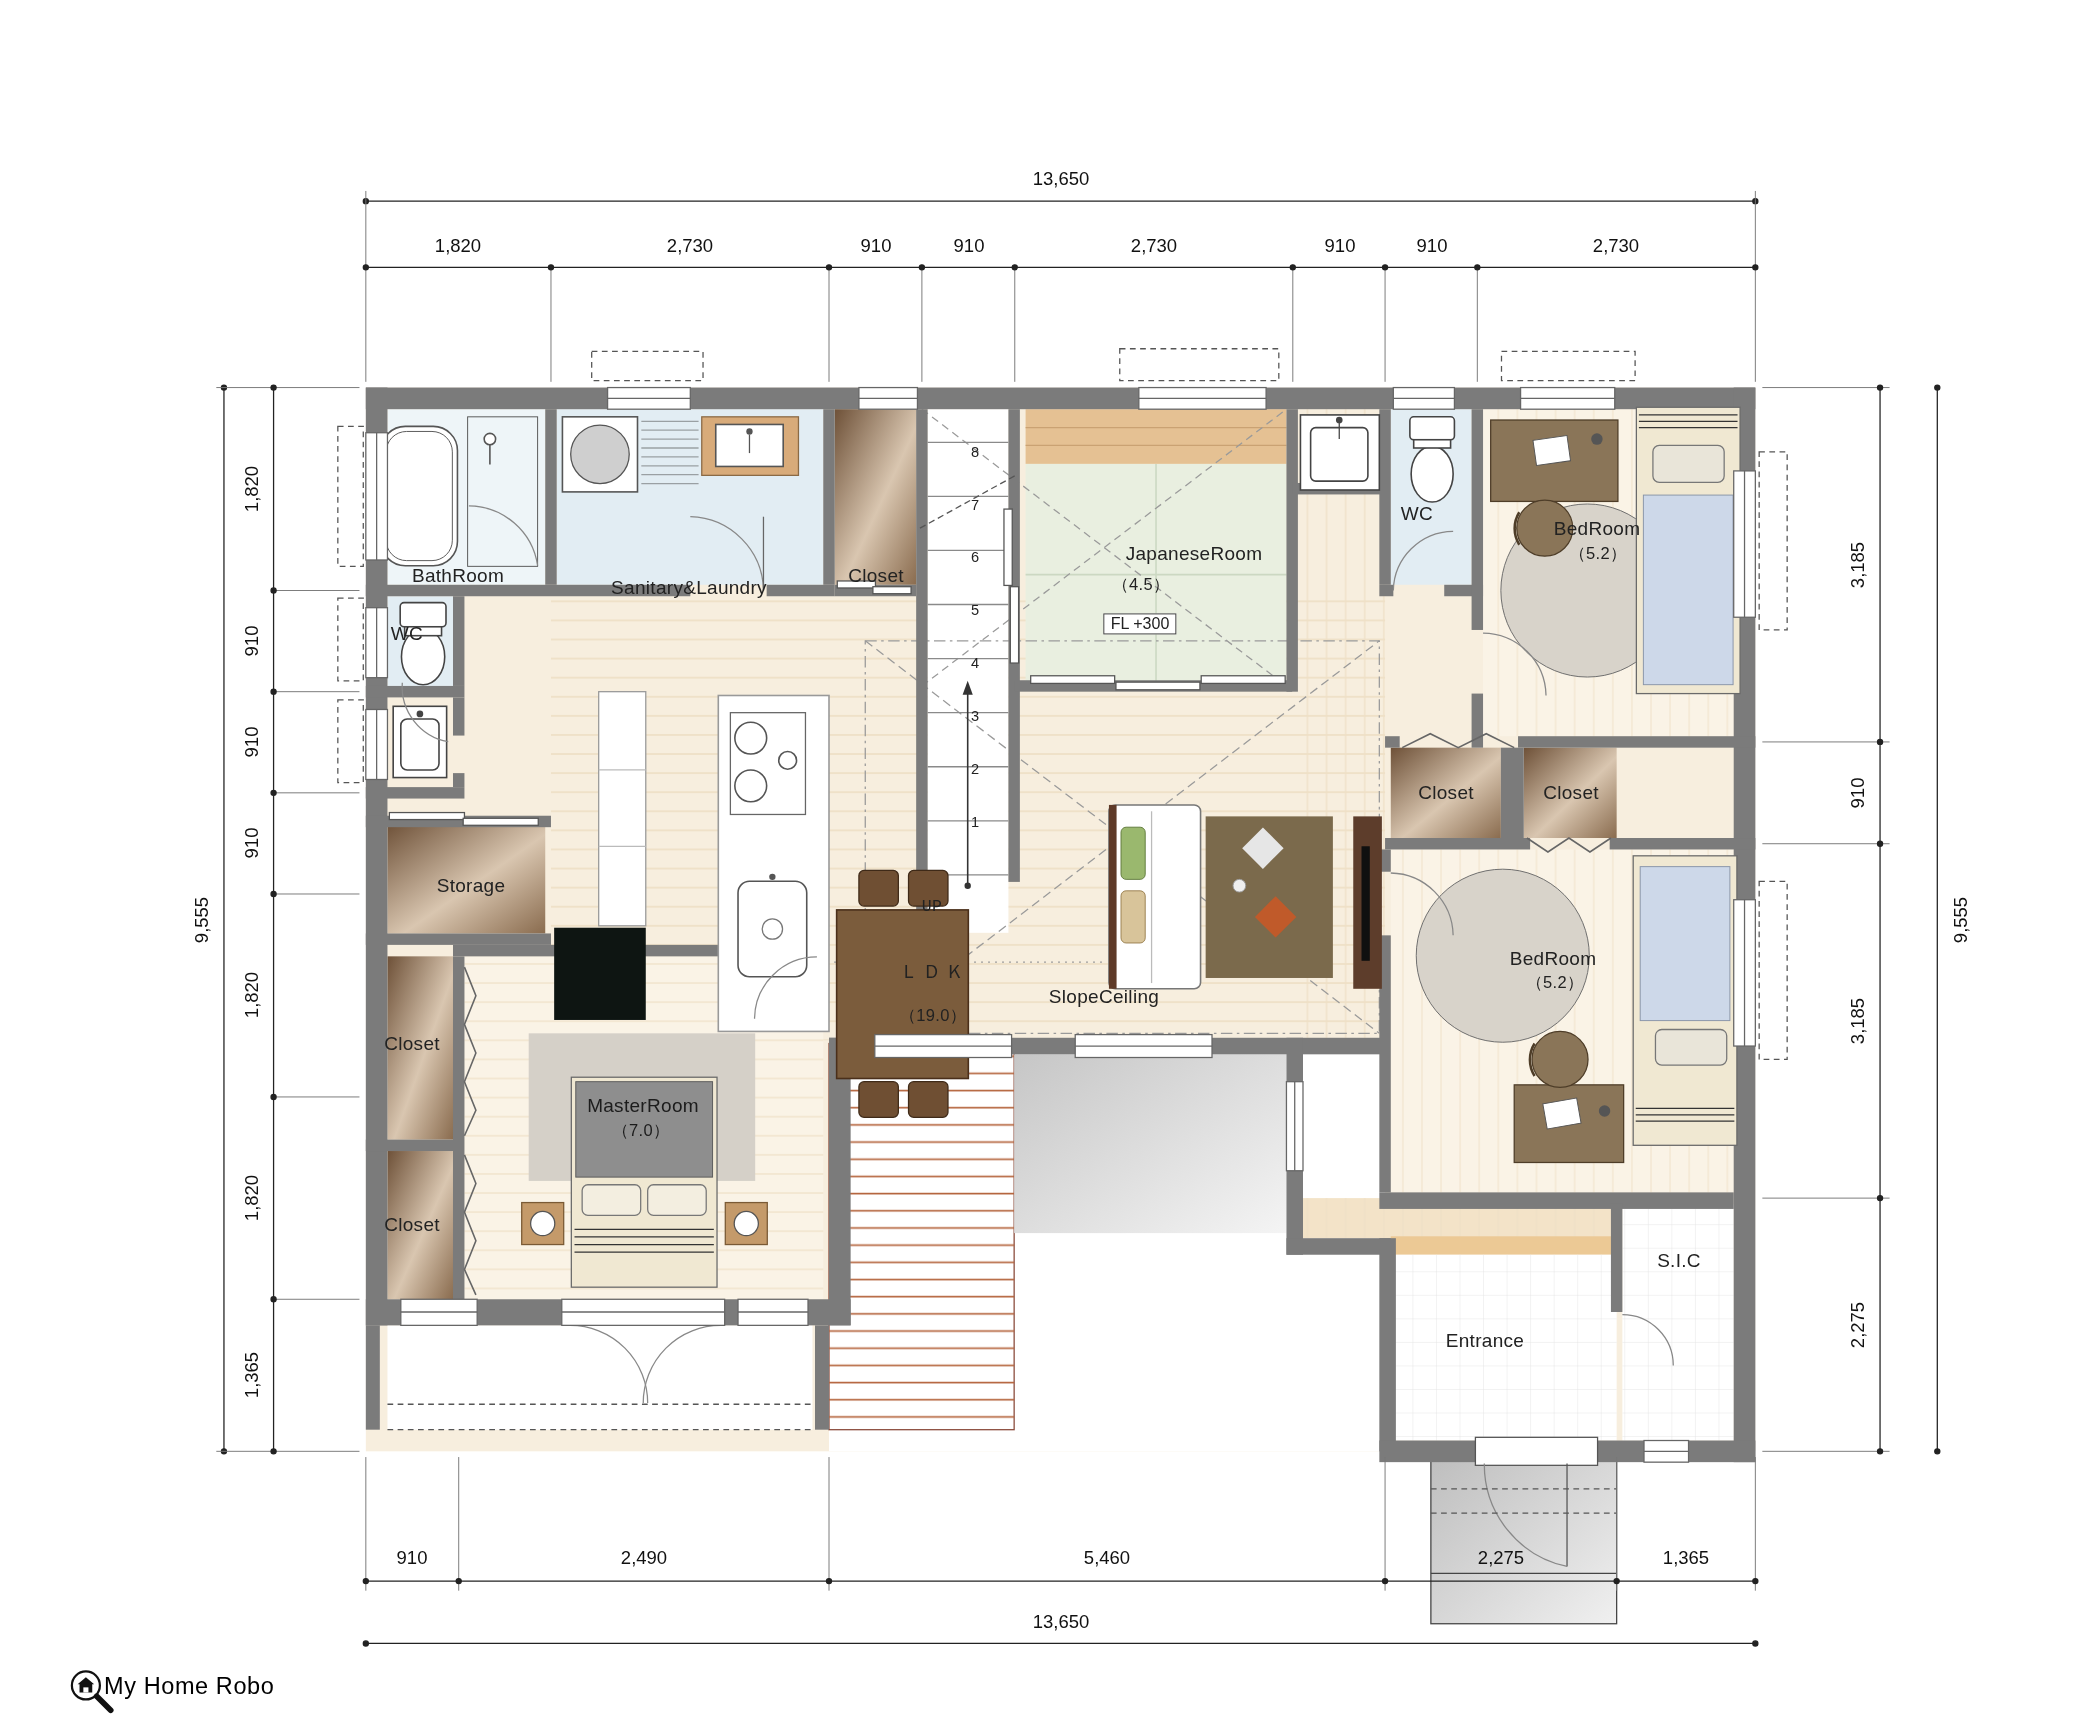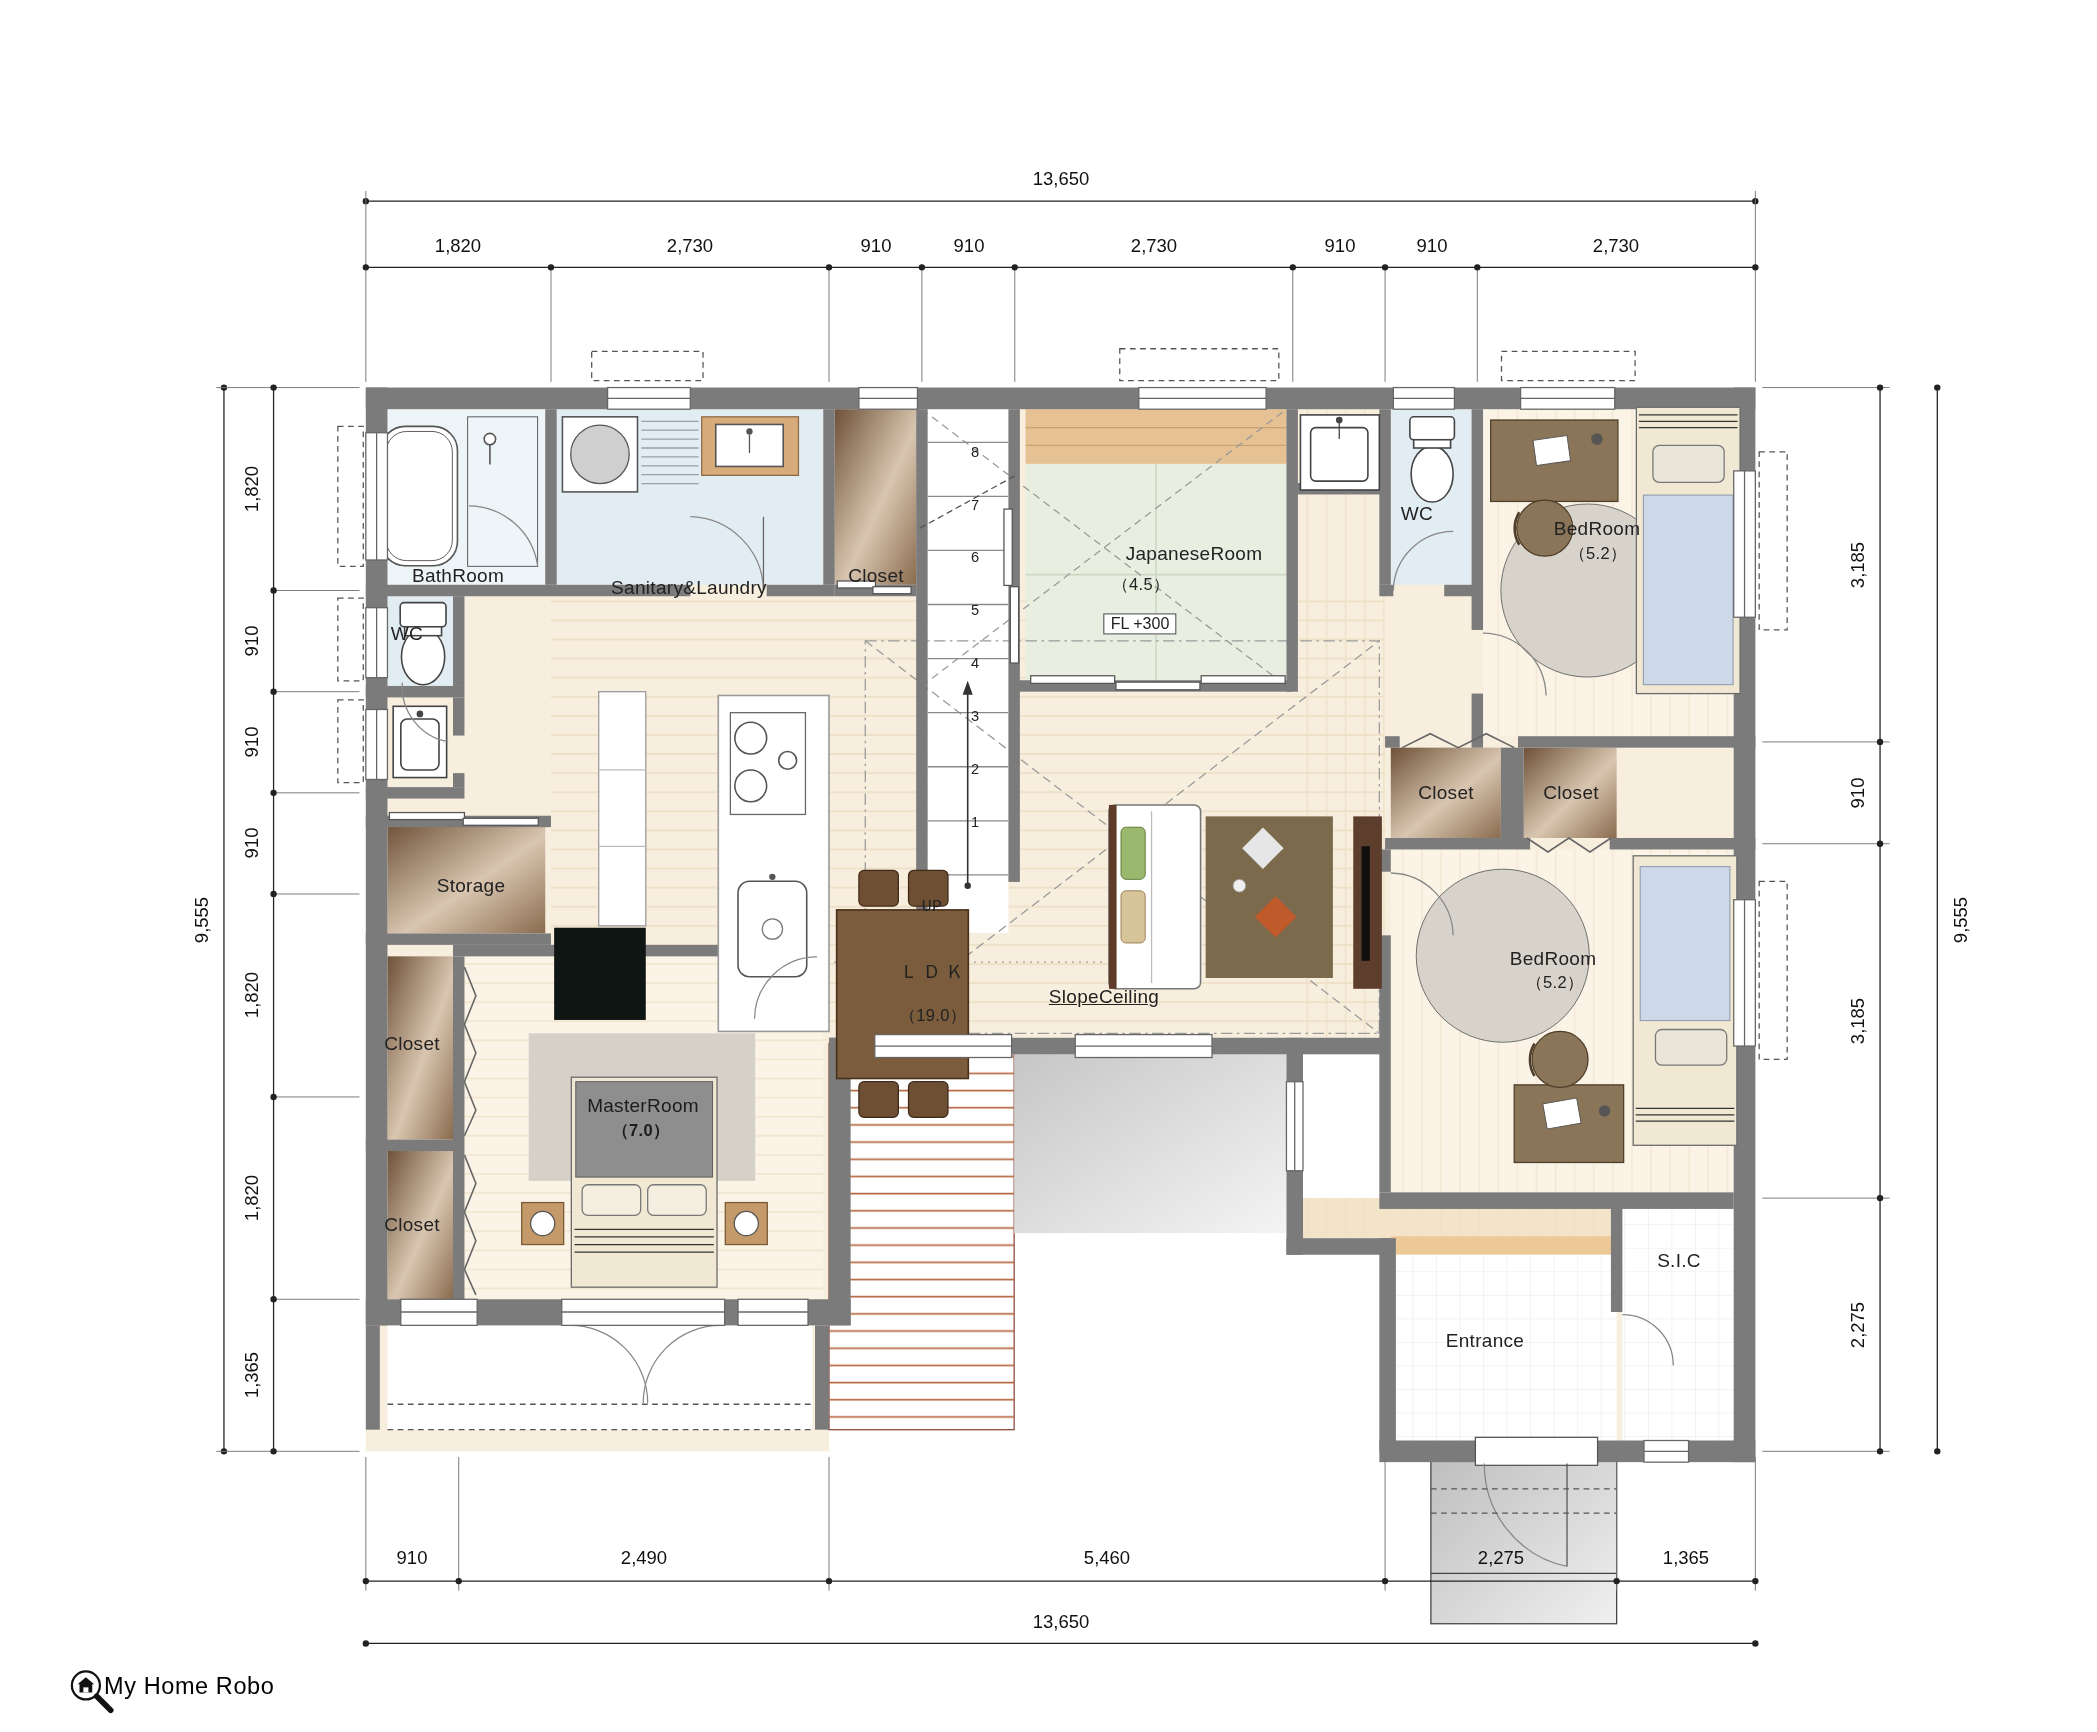--- a/index.html
+++ b/index.html
@@ -511,24 +511,24 @@
 <div class="lbl sub" style="left:1598px;top:554px;">（5.2）</div>
 <div class="lbl" style="left:1446px;top:793px;">Closet</div>
 <div class="lbl" style="left:1571px;top:793px;">Closet</div>
 <div class="lbl" style="left:1553px;top:959px;">BedRoom</div>
 <div class="lbl sub" style="left:1555px;top:983px;">（5.2）</div>
 <div class="lbl" style="left:407px;top:634px;">WC</div>
 <div class="lbl" style="left:471px;top:886px;">Storage</div>
 <div class="lbl" style="left:412px;top:1044px;">Closet</div>
 <div class="lbl" style="left:412px;top:1225px;">Closet</div>
 <div class="lbl" style="left:643px;top:1106px;color:#1c1c1c;">MasterRoom</div>
-<div class="lbl sub" style="left:641px;top:1131px;color:#1c1c1c;font-weight:bold;">（7.0）</div>
+<div class="lbl sub" style="left:641px;top:1131px;color:#1c1c1c;">（7.0）</div>
 <div class="lbl" style="left:934px;top:972px;letter-spacing:3.8px;">ＬＤＫ</div>
 <div class="lbl sub" style="left:933px;top:997px;margin-top:19px;">（19.0）</div>
-<div class="lbl" style="left:1104px;top:997px;text-decoration:underline;">SlopeCeiling</div>
+<div class="lbl" style="left:1104px;top:997px;">SlopeCeiling</div>
 <div class="lbl" style="left:1485px;top:1341px;">Entrance</div>
 <div class="lbl" style="left:1679px;top:1261px;">S.I.C</div>
 
 <div class="stairnum" style="left:975px;top:452px;">8</div>
 <div class="stairnum" style="left:975px;top:505px;">7</div>
 <div class="stairnum" style="left:975px;top:557px;">6</div>
 <div class="stairnum" style="left:975px;top:610px;">5</div>
 <div class="stairnum" style="left:975px;top:663px;">4</div>
 <div class="stairnum" style="left:975px;top:716px;">3</div>
 <div class="stairnum" style="left:975px;top:769px;">2</div>

